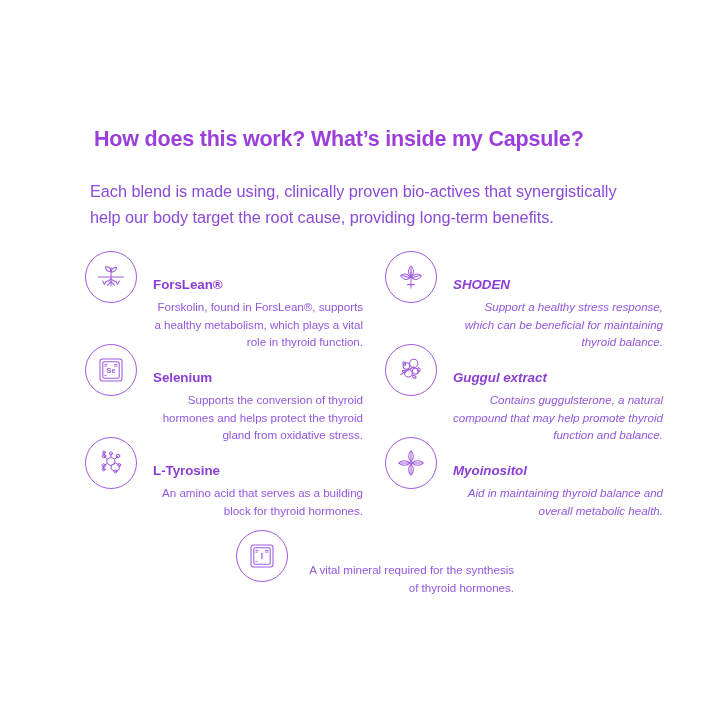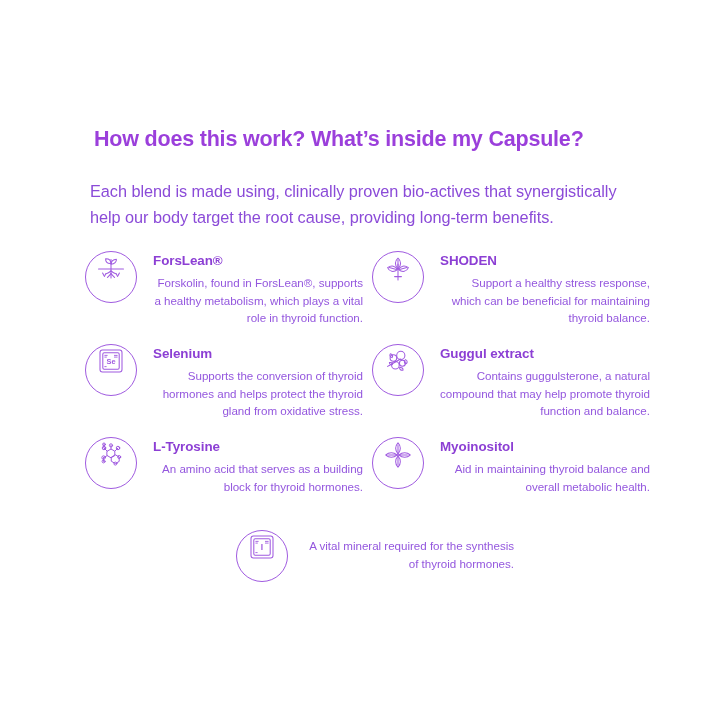--- a/index.html
+++ b/index.html
@@ -64,43 +64,45 @@
   }
 
   .ing-item {
     position: absolute;
     display: flex;
     align-items: flex-start;
     width: 290px;
   }
 
   .ing-item.col-left  { left: 85px; }
-  .ing-item.col-right { left: 372px; }
+  .ing-item.col-right { left: 385px; font-style: italic; }
   .ing-item.col-center{ left: 236px; }
 
   .ing-icon {
     flex: 0 0 auto;
     width: 52px;
     height: 52px;
     border-radius: 50%;
     border: 1.2px solid #A05BE0;
     display: flex;
+    align-items: center;
     justify-content: center;
     box-sizing: border-box;
     margin-top: 1px;
   }
 
   .ing-icon svg {
     display: block;
   }
 
   .ing-text {
     padding-left: 16px;
     padding-top: 3px;
     width: 210px;
+    margin-top: 24px;
   }
 
   .ing-title {
     margin: 0;
     font-size: 13.4px;
     font-weight: 700;
     color: #8C3FD4;
     letter-spacing: -0.05px;
     line-height: 1.2;
   }

